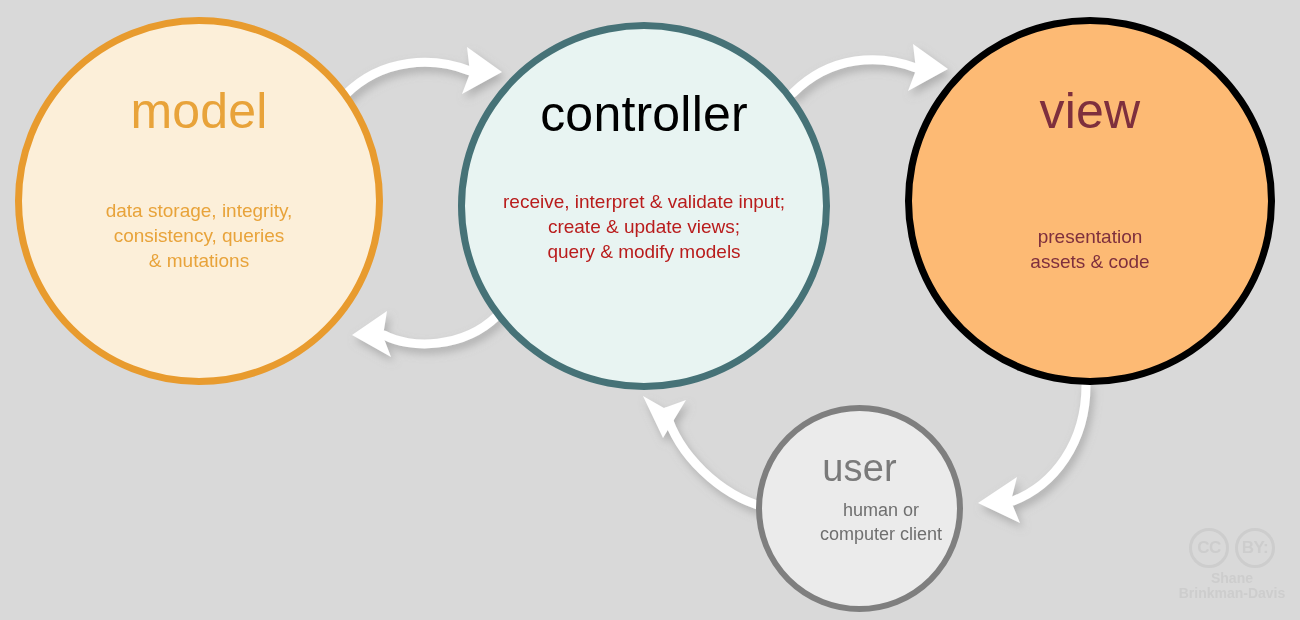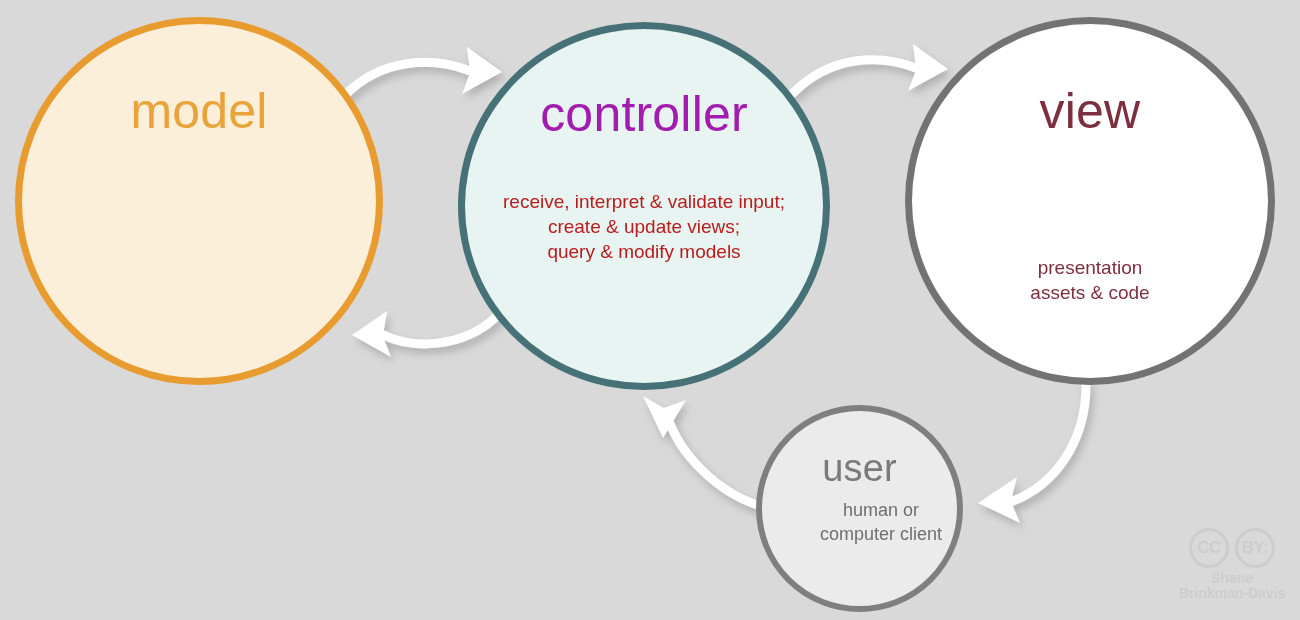--- a/index.html
+++ b/index.html
@@ -67,35 +67,34 @@
   
   #node-controller {
     left: 458px; top: 22px;
     width: 372px; height: 368px;
     background: #e8f4f2;
     border: 7px solid #467277;
   }
   #node-controller .node-title {
     margin-top: 60px;
     font-size: 50px;
-    color: #a21caf;
+    color: #000000;
   }
   #node-controller .node-desc {
     margin-top: 50px;
     font-size: 19px;
     color: #b91c1c;
   }
 
   
   #node-view {
     left: 905px; top: 17px;
     width: 370px; height: 368px;
-    background: #ffffff;
-    border: 7px solid #737373;
-    gap: 31px;
+    background: #fdba74;
+    border: 7px solid #000000;
   }
   #node-view .node-title {
     margin-top: 62px;
     font-size: 50px;
     color: #7e2f3d;
   }
   #node-view .node-desc {
     margin-top: 88px;
     font-size: 19px;
     color: #7e2f3d;
@@ -193,20 +192,21 @@
 
       <g>
         <path d="M 764,507 C 720,495 678,455 666,412" fill="none" stroke="#ffffff" stroke-width="9" stroke-linecap="round"></path>
         <path d="M 643,396 L 663,438 L 686,400 L 664,408 Z" fill="#ffffff"></path>
       </g>
     </g>
   </svg>
 
   <div class="node" id="node-model">
     <div class="node-title">model</div>
+    <div class="node-desc">data storage, integrity,<br>consistency, queries<br>&amp; mutations</div>
   </div>
 
   <div class="node" id="node-controller">
     <div class="node-title">controller</div>
     <div class="node-desc">receive, interpret &amp; validate input;<br>create &amp; update views;<br>query &amp; modify models</div>
   </div>
 
   <div class="node" id="node-view">
     <div class="node-title">view</div>
     <div class="node-desc">presentation<br>assets &amp; code</div>

